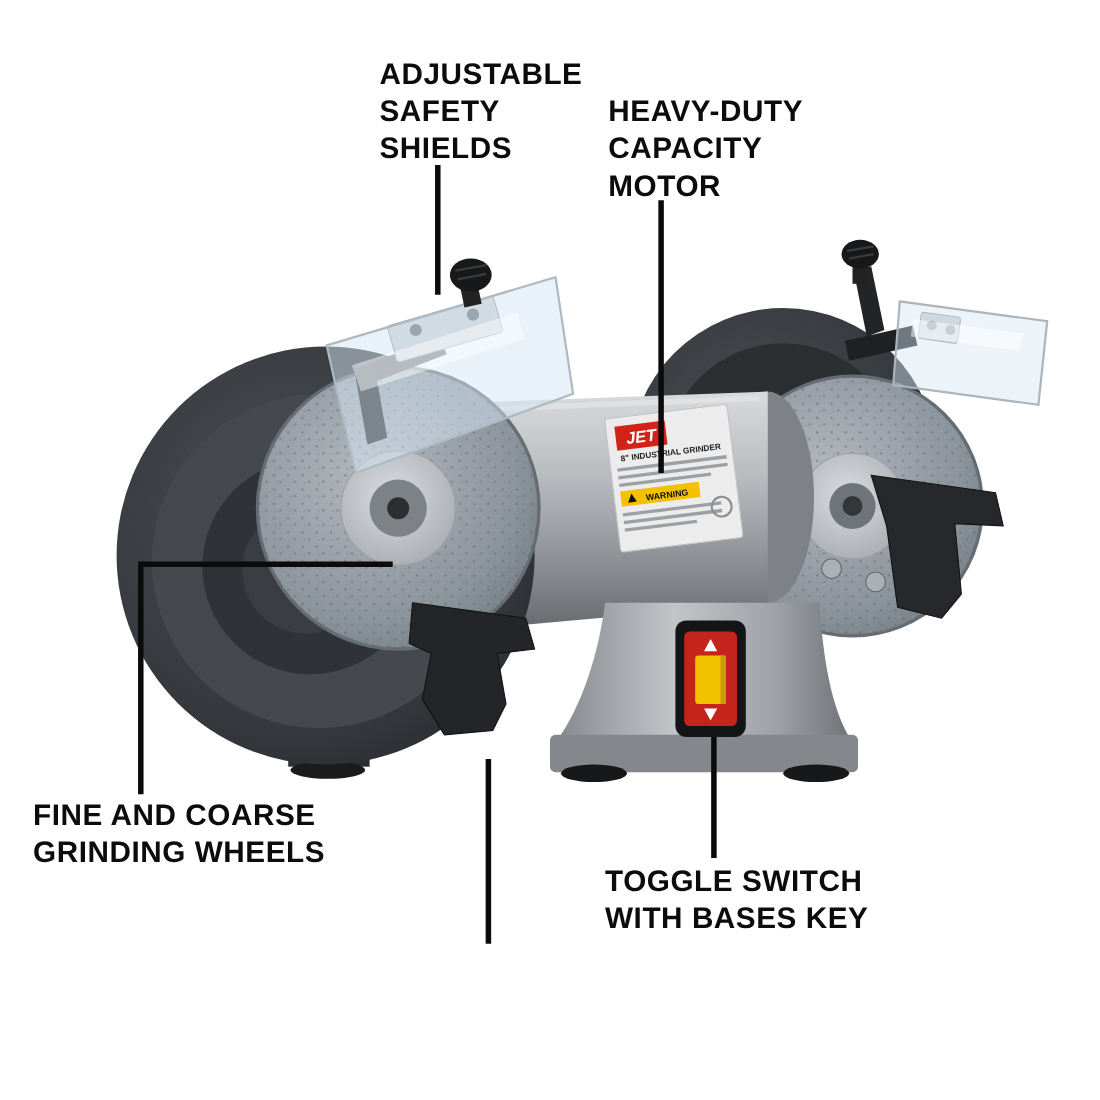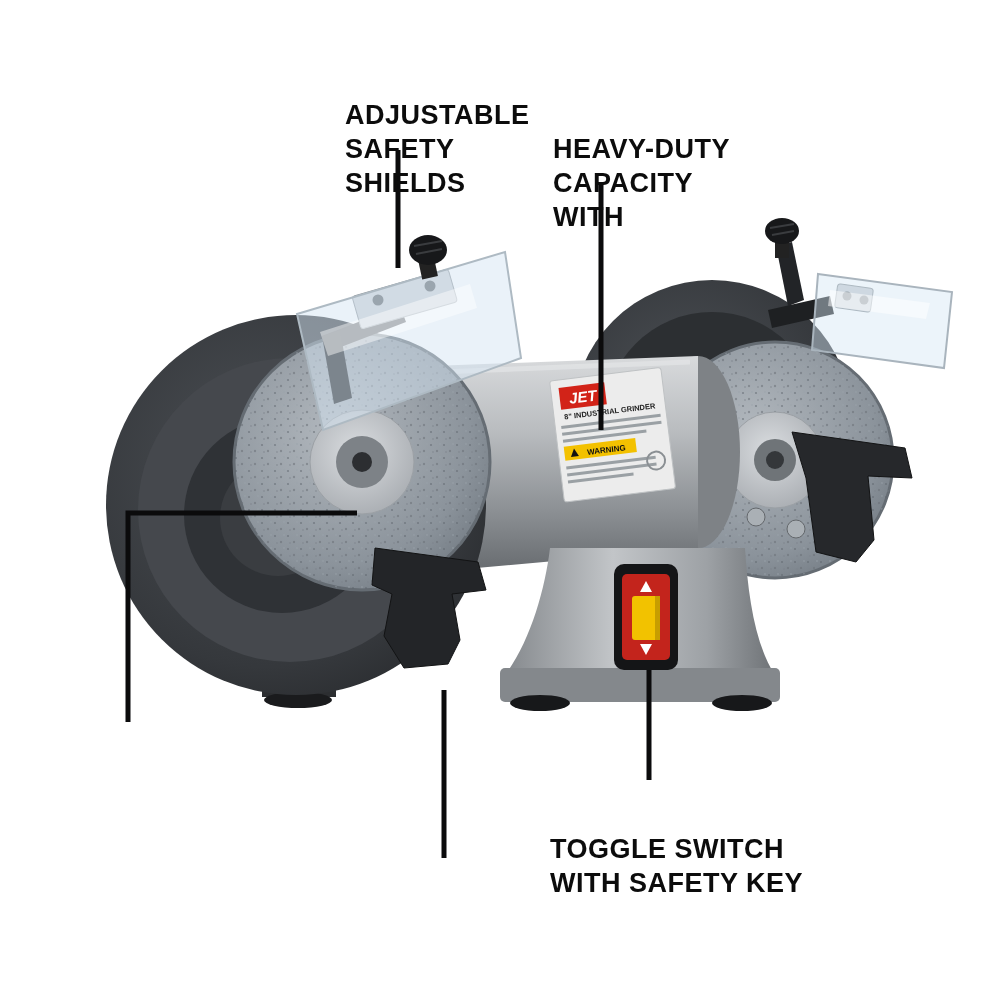--- a/index.html
+++ b/index.html
@@ -1,20 +1,20 @@
 <!DOCTYPE html>
 <html><head>
 <meta charset="utf-8">
 <style>
   html,body{margin:0;padding:0;background:#ffffff;}
   #stage{position:relative;width:1000px;height:1000px;background:#ffffff;overflow:hidden;
          font-family:"Liberation Sans",sans-serif;}
   #art{position:absolute;left:0;top:0;width:1000px;height:1000px;}
   .callout{position:absolute;font-weight:bold;font-size:27px;line-height:34px;
-           letter-spacing:.5px;color:#0c0c0c;white-space:pre-line;margin-top:48px;}
+           letter-spacing:.5px;color:#0c0c0c;white-space:pre-line;}
   #c-shields{left:345px;top:50px;}
   #c-motor{left:553px;top:84px;}
   #c-wheels{left:30px;top:724px;}
   #c-bases{left:360px;top:864px;}
   #c-switch{left:550px;top:784px;}
 </style>
 </head>
 <body>
 
 <div id="stage">
@@ -174,17 +174,19 @@
       <line x1="444" y1="690" x2="444" y2="858"></line>
       <line x1="649" y1="670" x2="649" y2="780"></line>
     </g>
   </svg>
 
   <div id="c-shields" class="callout">ADJUSTABLE
 SAFETY
 SHIELDS</div>
   <div id="c-motor" class="callout">HEAVY-DUTY
 CAPACITY
-WITH</div>
+MOTOR</div>
+  <div id="c-wheels" class="callout">FINE AND COARSE
+GRINDING WHEELS</div>
   <div id="c-switch" class="callout">TOGGLE SWITCH
-WITH SAFETY KEY</div>
+WITH BASES KEY</div>
 
 </div>
 
 </body></html>

